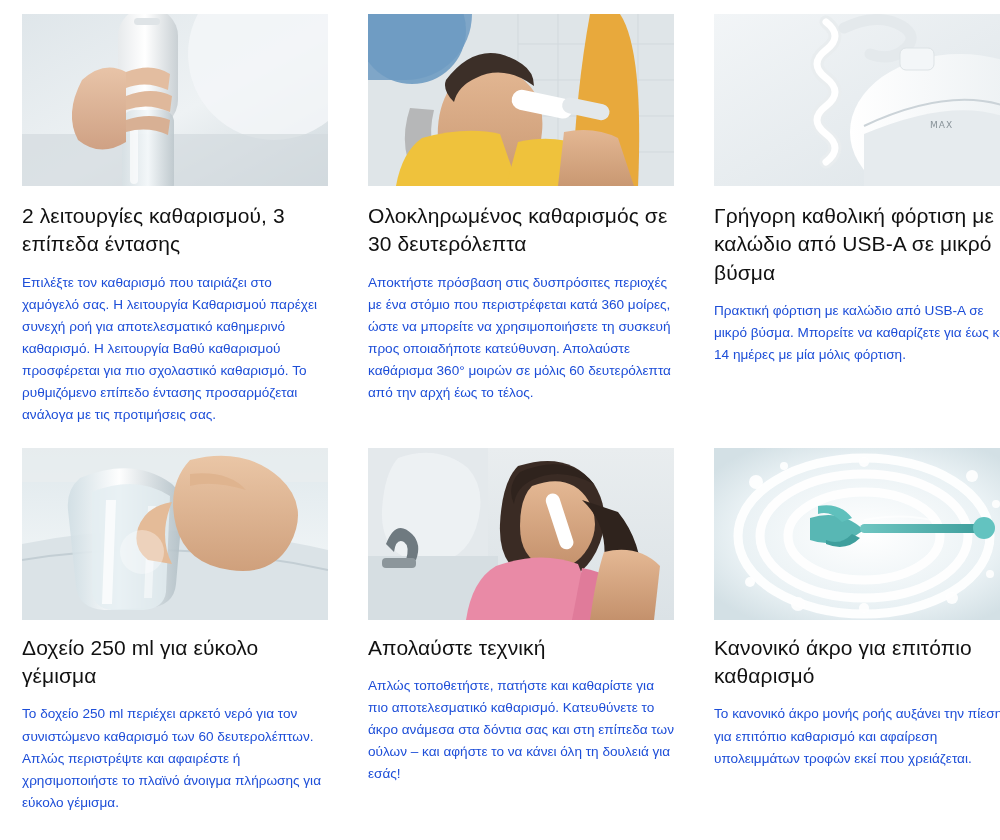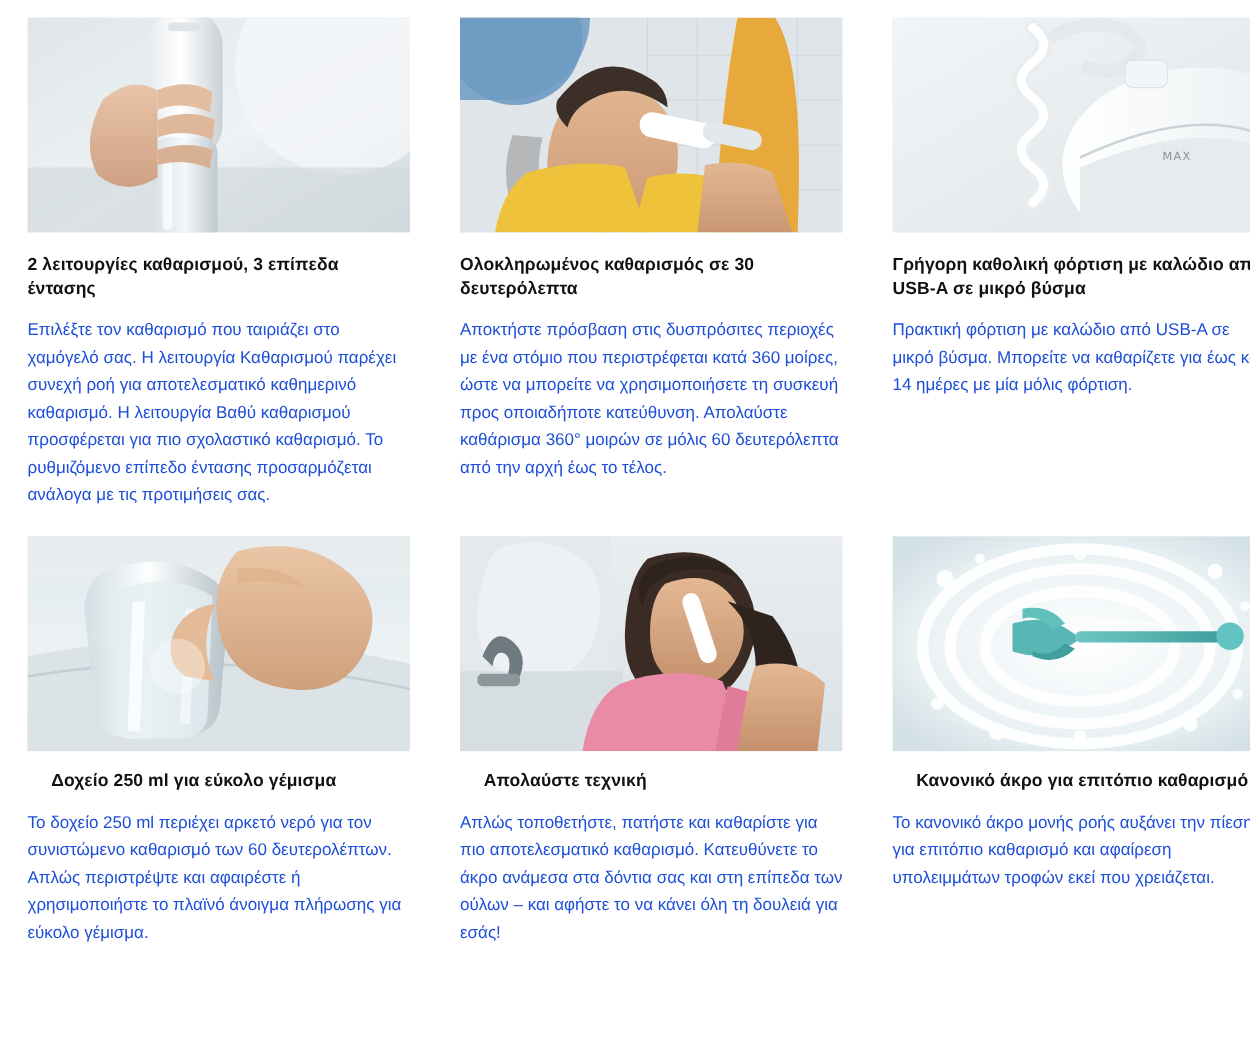--- a/index.html
+++ b/index.html
@@ -31,34 +31,34 @@
     overflow: hidden;
     position: relative;
     background: #e9eef2;
   }
   .media svg {
     display: block;
     width: 306px;
     height: 172px;
   }
   .card-title {
-    font-size: 14px;
-    font-weight: bold;
+    font-size: 21px;
+    font-weight: normal;
     line-height: 1.35;
     margin: 16px 0 0 0;
     color: #111111;
     letter-spacing: 0.1px;
   }
   .card-body {
     font-size: 13.6px;
     line-height: 1.62;
     margin: 13px 0 0 0;
     color: #1d4ed8;
   }
-  .row2 .card-title { margin-top: 14px; margin-left: 19px; }
+  .row2 .card-title { margin-top: 14px; }
 </style>
 </head>
 <body>
 
 <div class="grid">
 
   <div class="card">
     <div class="media">
       <svg viewBox="0 0 306 172" preserveAspectRatio="none" aria-hidden="true">
         <defs>

